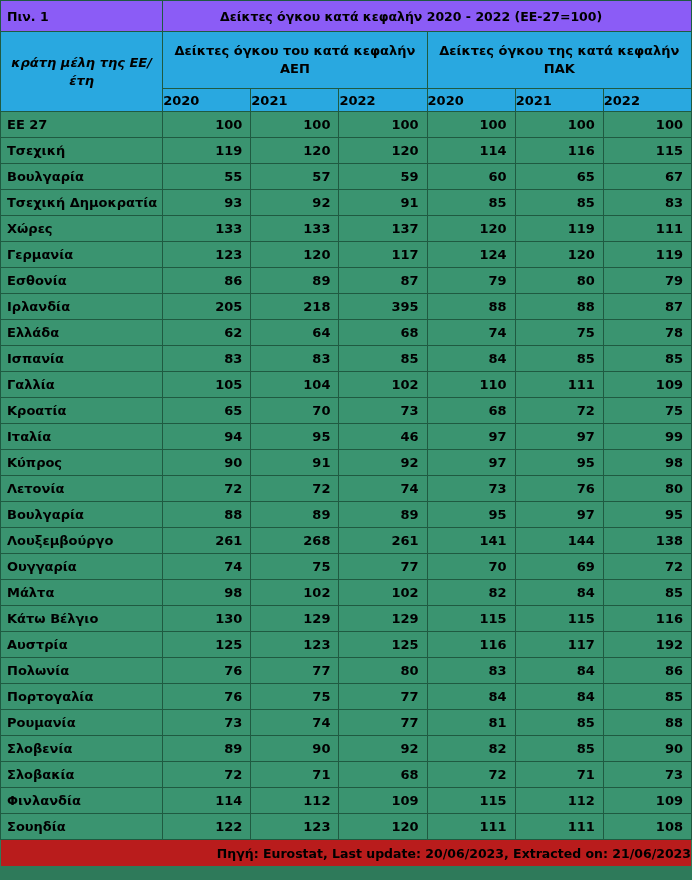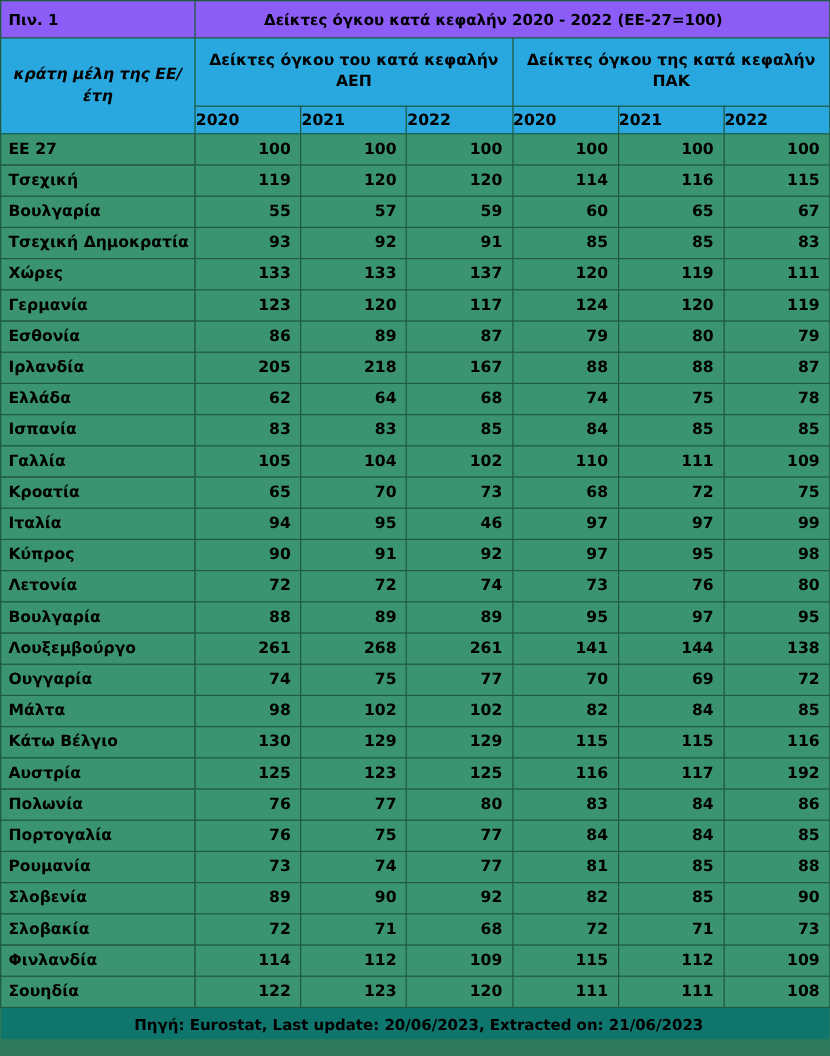--- a/index.html
+++ b/index.html
@@ -92,23 +92,23 @@
     white-space: nowrap;
     overflow: hidden;
   }
   tbody td.num {
     text-align: right;
     padding-right: 8px;
     background: #3a9470;
   }
   
   .footer td {
-    background: #0f766e;
+    background: #b91c1c;
     border: 1px solid #2e7a5a;
-    text-align: center;
+    text-align: right;
     padding-left: 6px;
     height: 26px;
     font-size: 12.5px;
     font-weight: bold;
     color: #000;
     white-space: nowrap;
   }
   col.c-name { width: 162px; }
   col.c-num  { width: 88px; }
 </style>
@@ -206,21 +206,21 @@
           <td class="num">89</td>
           <td class="num">87</td>
           <td class="num">79</td>
           <td class="num">80</td>
           <td class="num">79</td>
         </tr>
         <tr>
           <td class="name">Ιρλανδία</td>
           <td class="num">205</td>
           <td class="num">218</td>
-          <td class="num">167</td>
+          <td class="num">395</td>
           <td class="num">88</td>
           <td class="num">88</td>
           <td class="num">87</td>
         </tr>
         <tr>
           <td class="name">Ελλάδα</td>
           <td class="num">62</td>
           <td class="num">64</td>
           <td class="num">68</td>
           <td class="num">74</td>

